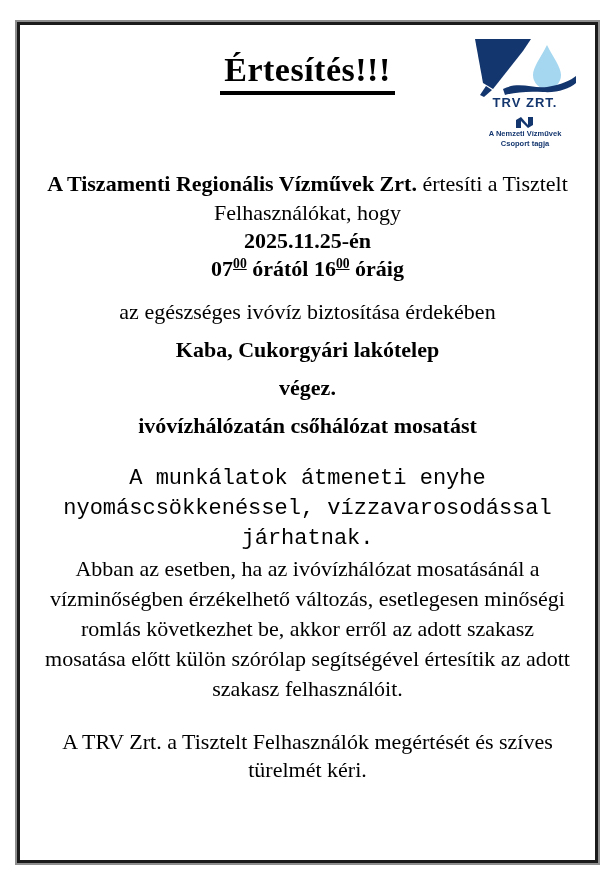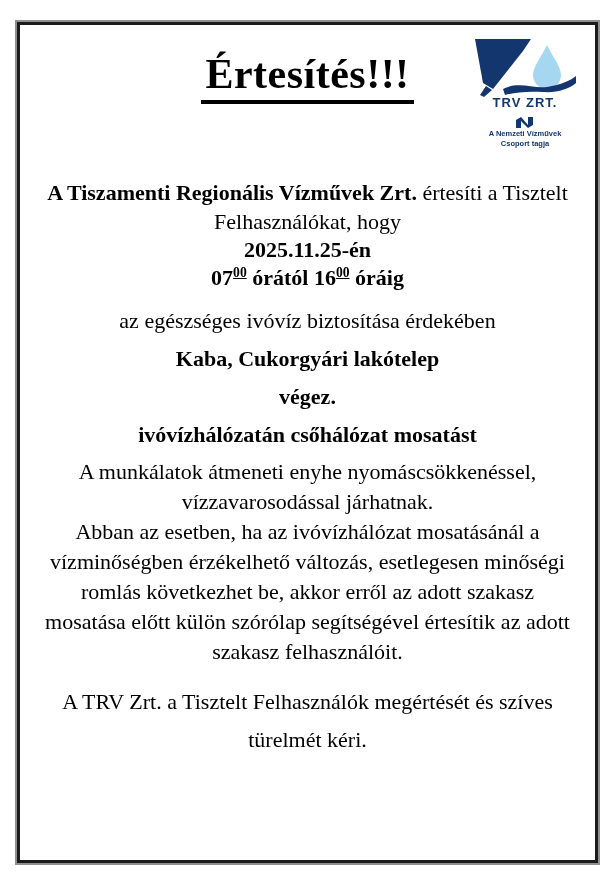--- a/index.html
+++ b/index.html
@@ -28,21 +28,21 @@
     padding:0 20px;
     overflow:hidden;
   }
   
   .title-wrap{
     text-align:center;
     margin-top:26px;
   }
   .title{
     display:inline-block;
-    font-size:42px;
+    font-size:34px;
     font-weight:bold;
     letter-spacing:0.5px;
     border-bottom:4px solid #000;
     padding:0 4px 3px 4px;
     line-height:1.1;
   }
   
   .logo{
     position:absolute;
     top:12px; right:12px;
@@ -70,22 +70,22 @@
     text-align:center;
     font-size:22px;
     line-height:29px;
   }
   .p-intro{margin-top:74px;}
   .b{font-weight:bold;}
   .p-line{font-weight:bold;line-height:28px;}
   .p-purpose{margin-top:14px;font-weight:normal;}
   .p-loc{margin-top:9px;font-weight:bold;}
   .p-flow{margin-top:0;line-height:30px;}
-  .p-effects{margin-top:8px;line-height:30px;}
-  .p-closing{margin-top:16px;line-height:38px;text-align:center;}
+  .p-effects{margin-top:24px;line-height:30px;font-family:Liberation Mono, monospace;}
+  .p-closing{margin-top:24px;line-height:28px;text-align:center;}
   sup.uu{
     font-size:0.62em;
     vertical-align:super;
     text-decoration:underline;
     line-height:0;
   }
 </style>
 </head>
 <body>
 

